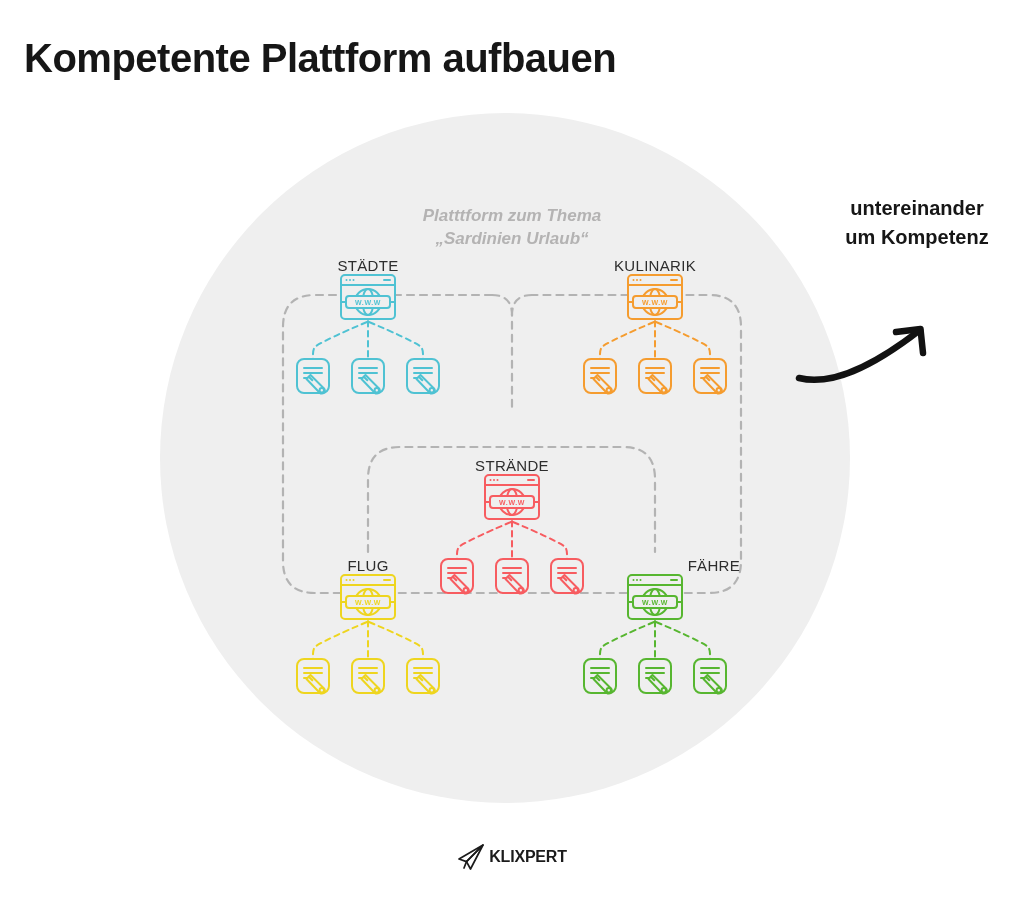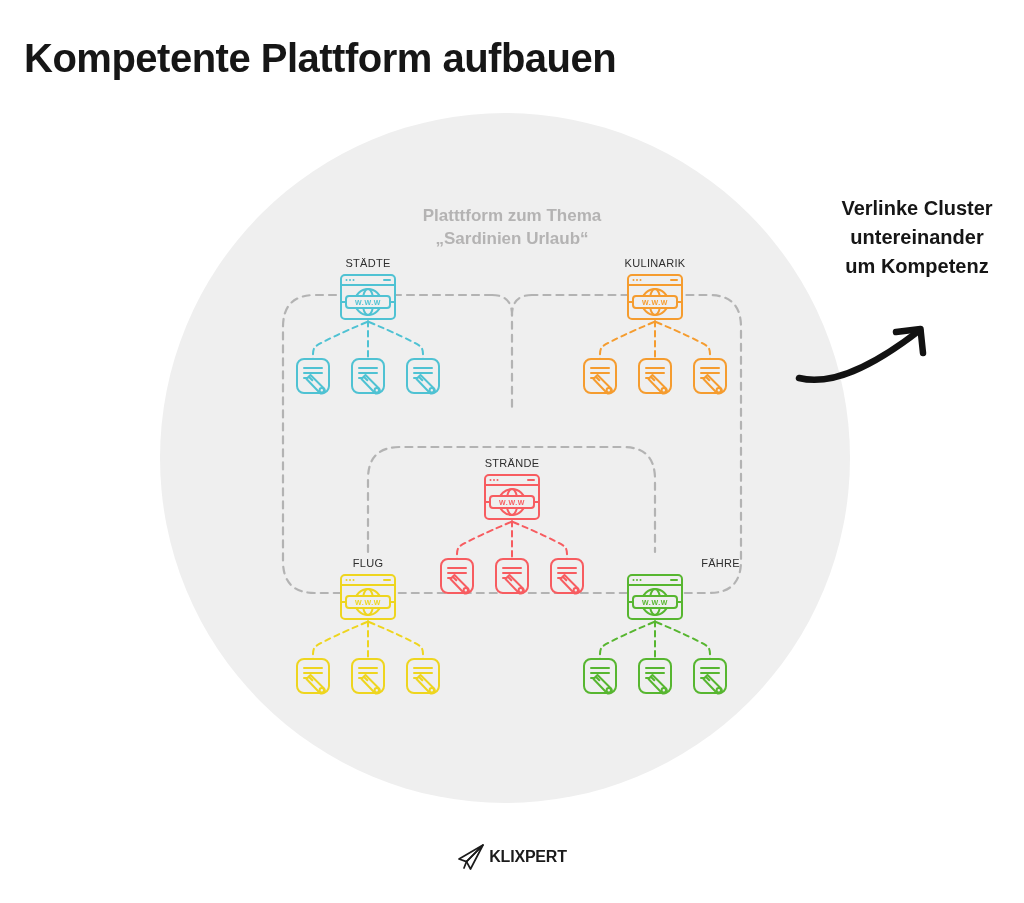--- a/index.html
+++ b/index.html
@@ -20,25 +20,25 @@
   }
   .big-circle{
     left:160px;top:113px;width:690px;height:690px;border-radius:50%;
     background:var(--circle-bg);
   }
   .overlay-svg{left:0;top:0;}
   .graylink{stroke:var(--dash-gray);stroke-width:2.2;fill:none;
     stroke-dasharray:7 6;stroke-linecap:round;}
   .platform-theme{
     left:362px;top:204px;width:300px;text-align:center;
-    font-size:17px;line-height:23px;font-weight:700;color:var(--muted-text);
+    font-size:17px;line-height:23px;font-weight:700;color:var(--muted-text);font-style:italic;
   }
   .cluster{position:absolute;width:170px;text-align:center;}
   .cluster-label{
-    height:16px;margin-bottom:1px;font-size:11px;letter-spacing:0.3px;
+    height:16px;margin-bottom:1px;font-size:15px;letter-spacing:0.3px;
     color:#2D2D2D;font-weight:400;
   }
   .stroked{stroke:currentColor;fill:none;stroke-width:2;
     stroke-linecap:round;stroke-linejoin:round;}
   .fillbg{fill:var(--circle-bg);}
   .dotfill{fill:currentColor;stroke:none;}
   .www{font-size:7px;font-weight:700;letter-spacing:0.6px;fill:currentColor;
     stroke:none;text-anchor:middle;font-family:"Liberation Sans",sans-serif;}
   .branch{stroke:currentColor;stroke-width:2;fill:none;
     stroke-dasharray:5.5 4.5;stroke-linecap:round;}
@@ -143,21 +143,20 @@
 </div>
 
 <div class="cluster" style="left: 570px; top: 557px; color: rgb(87, 182, 48); text-align: right;">
   <div class="cluster-label">FÄHRE</div>
   <svg width="170" height="124" viewBox="0 0 170 124" aria-hidden="true">
       <use href="#cluster-graphic"></use>
     </svg>
 </div>
 
 <div class="abs annotation">
-  <div>Verlinke Cluster</div>
   <div>untereinander</div>
   <div>um Kompetenz</div>
 </div>
 
 <svg class="abs" style="left:786px;top:316px" width="150" height="74" viewBox="0 0 150 74" aria-hidden="true">
   <path class="arrow-line" d="M13 62 C45 70 85 52 134 14"></path>
   <path class="arrow-line" d="M110 16 L134.5 13 L137 37"></path>
 </svg>
 
 <div class="abs brand">

